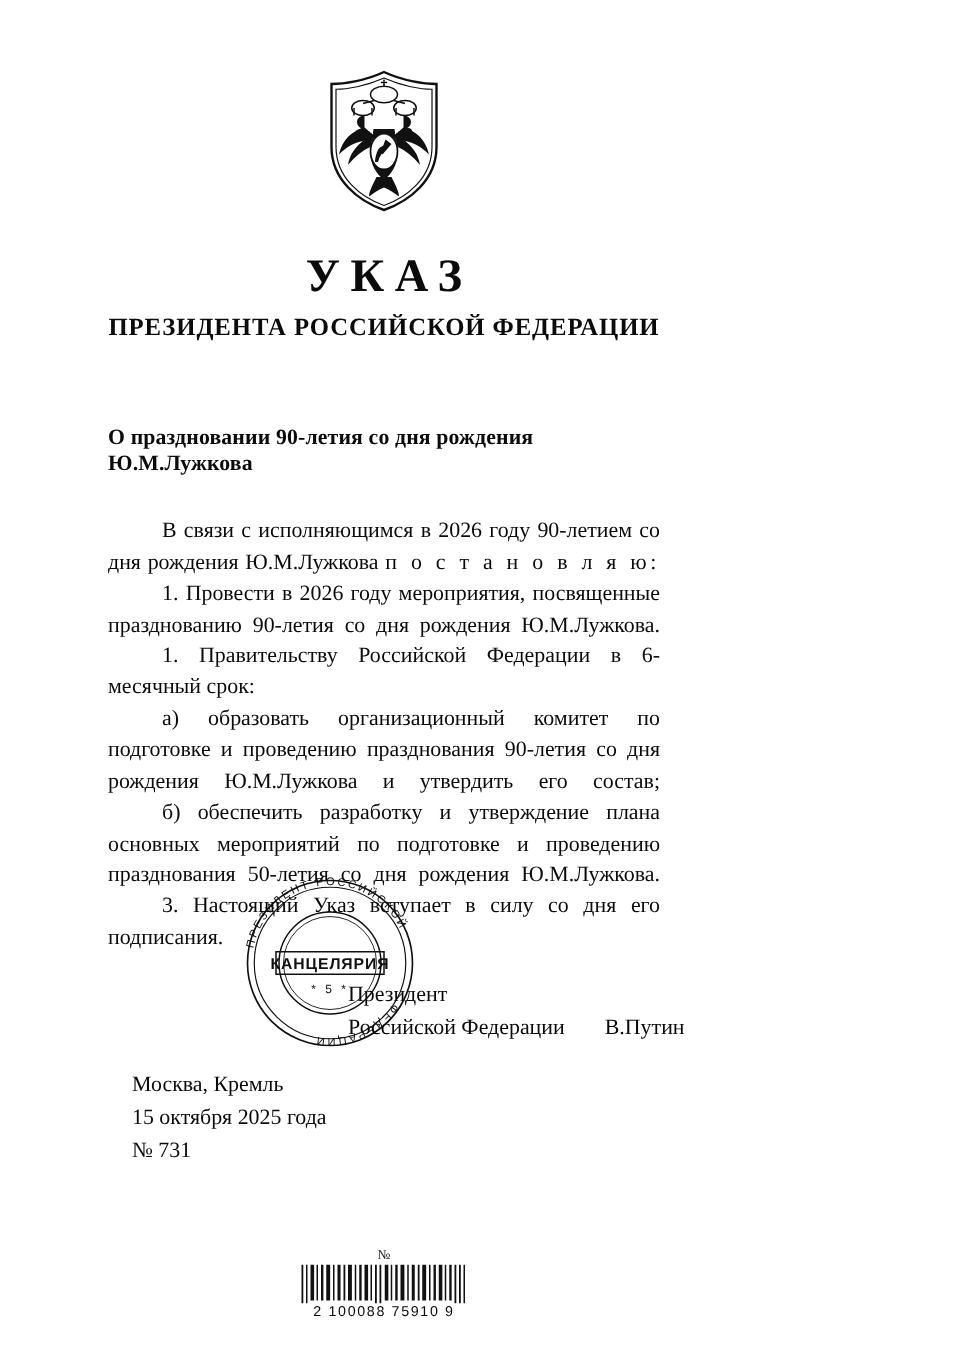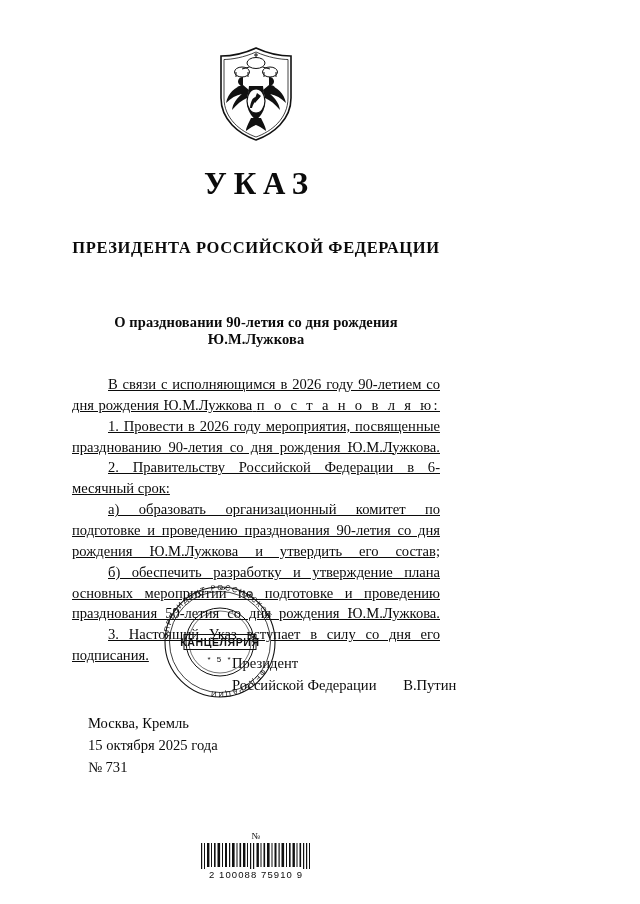--- a/index.html
+++ b/index.html
@@ -42,37 +42,36 @@
     letter-spacing: 7px;
     font-weight: 700;
     margin-top: 24px;
     text-indent: 7px;
   }
   .doc-subtitle {
     text-align: center;
     font-size: 16.5px;
     font-weight: 700;
     letter-spacing: 0.6px;
-    margin-top: 36px;
+    margin-top: 6px;
   }
   .doc-subject {
-    text-align: center;
+    text-align: left;
     font-size: 14.5px;
     font-weight: 700;
     margin-top: 56px;
     letter-spacing: 0.1px;
   }
 
   
   .body-text {
     margin-top: 26px;
     font-size: 14.6px;
     line-height: 1.43;
     text-align: justify;
-    text-decoration: underline;
   }
   .body-text p {
     margin: 0;
     text-indent: 36px;
     text-align: justify;
     text-align-last: left;
   }
   .body-text p.justify-all {
     text-align-last: justify;
   }
@@ -190,21 +189,21 @@
   <div class="doc-subtitle">ПРЕЗИДЕНТА  РОССИЙСКОЙ  ФЕДЕРАЦИИ</div>
 
   <div class="doc-subject">О праздновании 90-летия со дня рождения Ю.М.Лужкова</div>
 
   <div class="body-text">
     <p class="justify-all">
       <span>В связи с исполняющимся в 2026 году 90-летием со дня рождения Ю.М.Лужкова</span>
       <span class="sp">п о с т а н о в л я ю:</span>
     </p>
     <p class="justify-all">1. Провести в 2026 году мероприятия, посвященные празднованию 90-летия со дня рождения Ю.М.Лужкова.</p>
-    <p>2. Правительству Российской Федерации в 6-месячный срок:</p>
+    <p>1. Правительству Российской Федерации в 6-месячный срок:</p>
     <p class="justify-all">а) образовать организационный комитет по подготовке и проведению празднования 90-летия со дня рождения Ю.М.Лужкова и утвердить его состав;</p>
     <p class="justify-all">б) обеспечить разработку и утверждение плана основных мероприятий по подготовке и проведению празднования 50-летия со дня рождения Ю.М.Лужкова.</p>
     <p>3. Настоящий Указ вступает в силу со дня его подписания.</p>
   </div>
 
   <div class="signature">
     <div>Президент</div>
     <div>
       <span>Российской Федерации</span>
       <span class="name">В.Путин</span>

